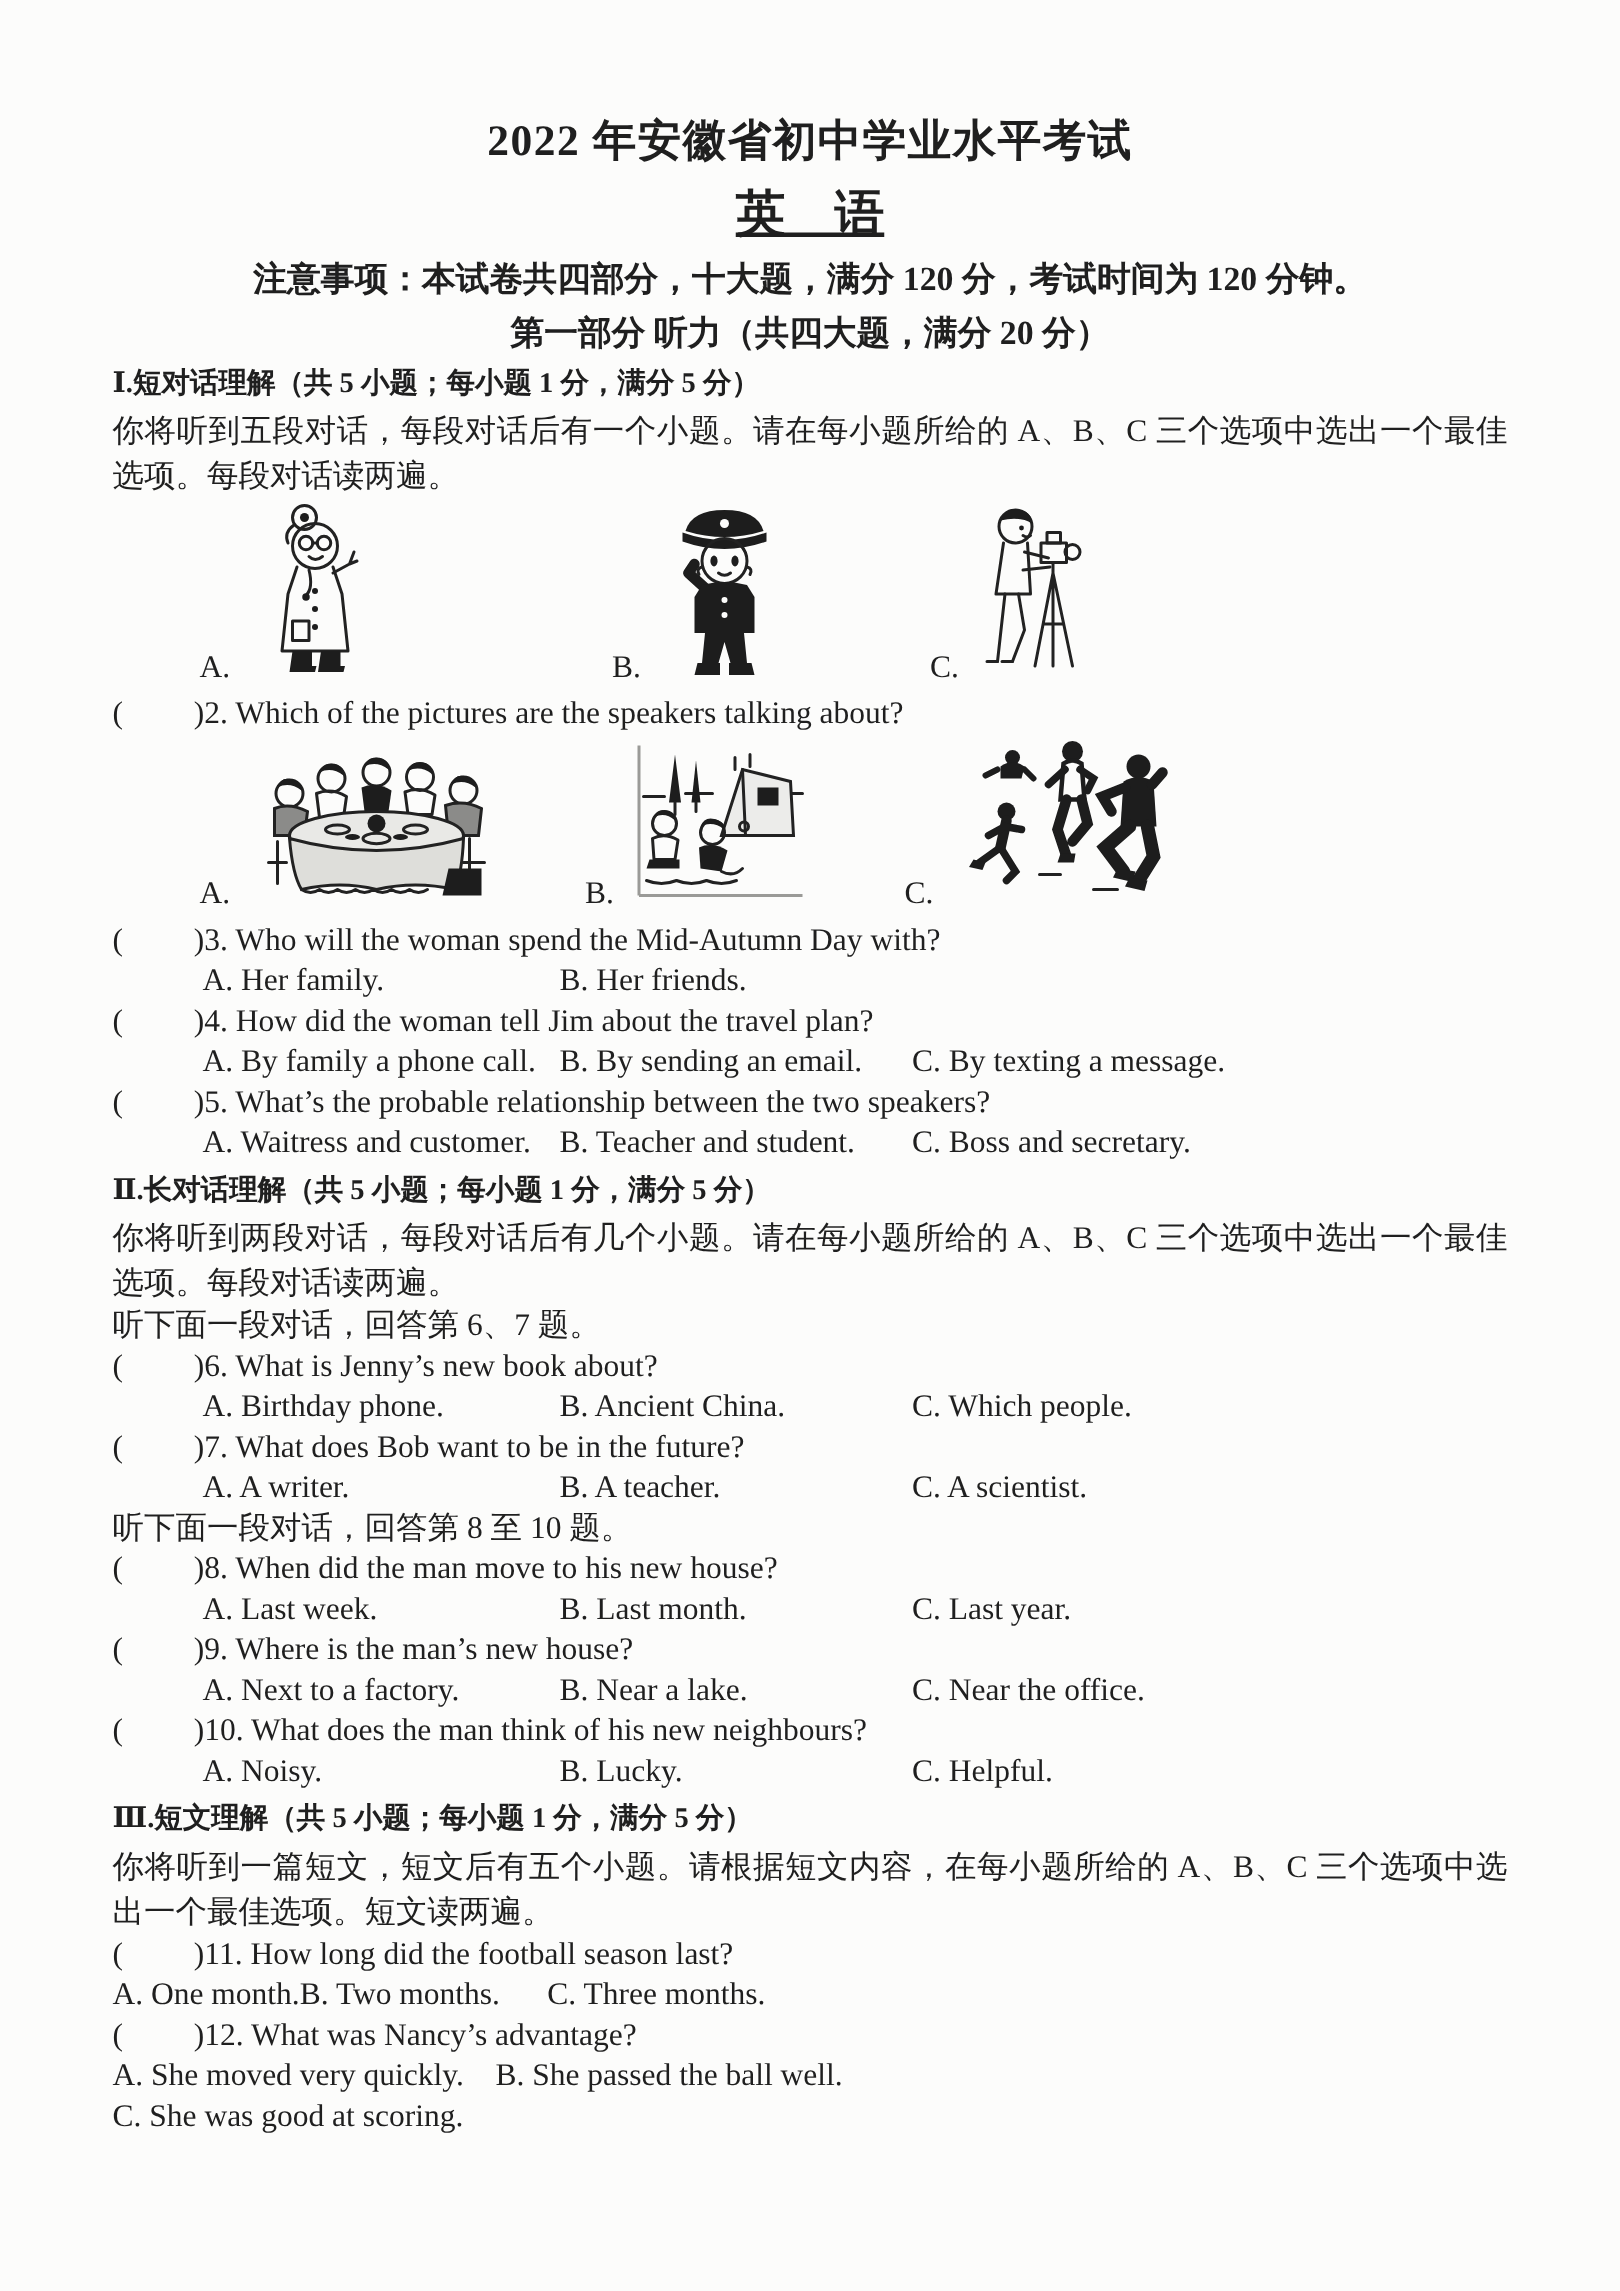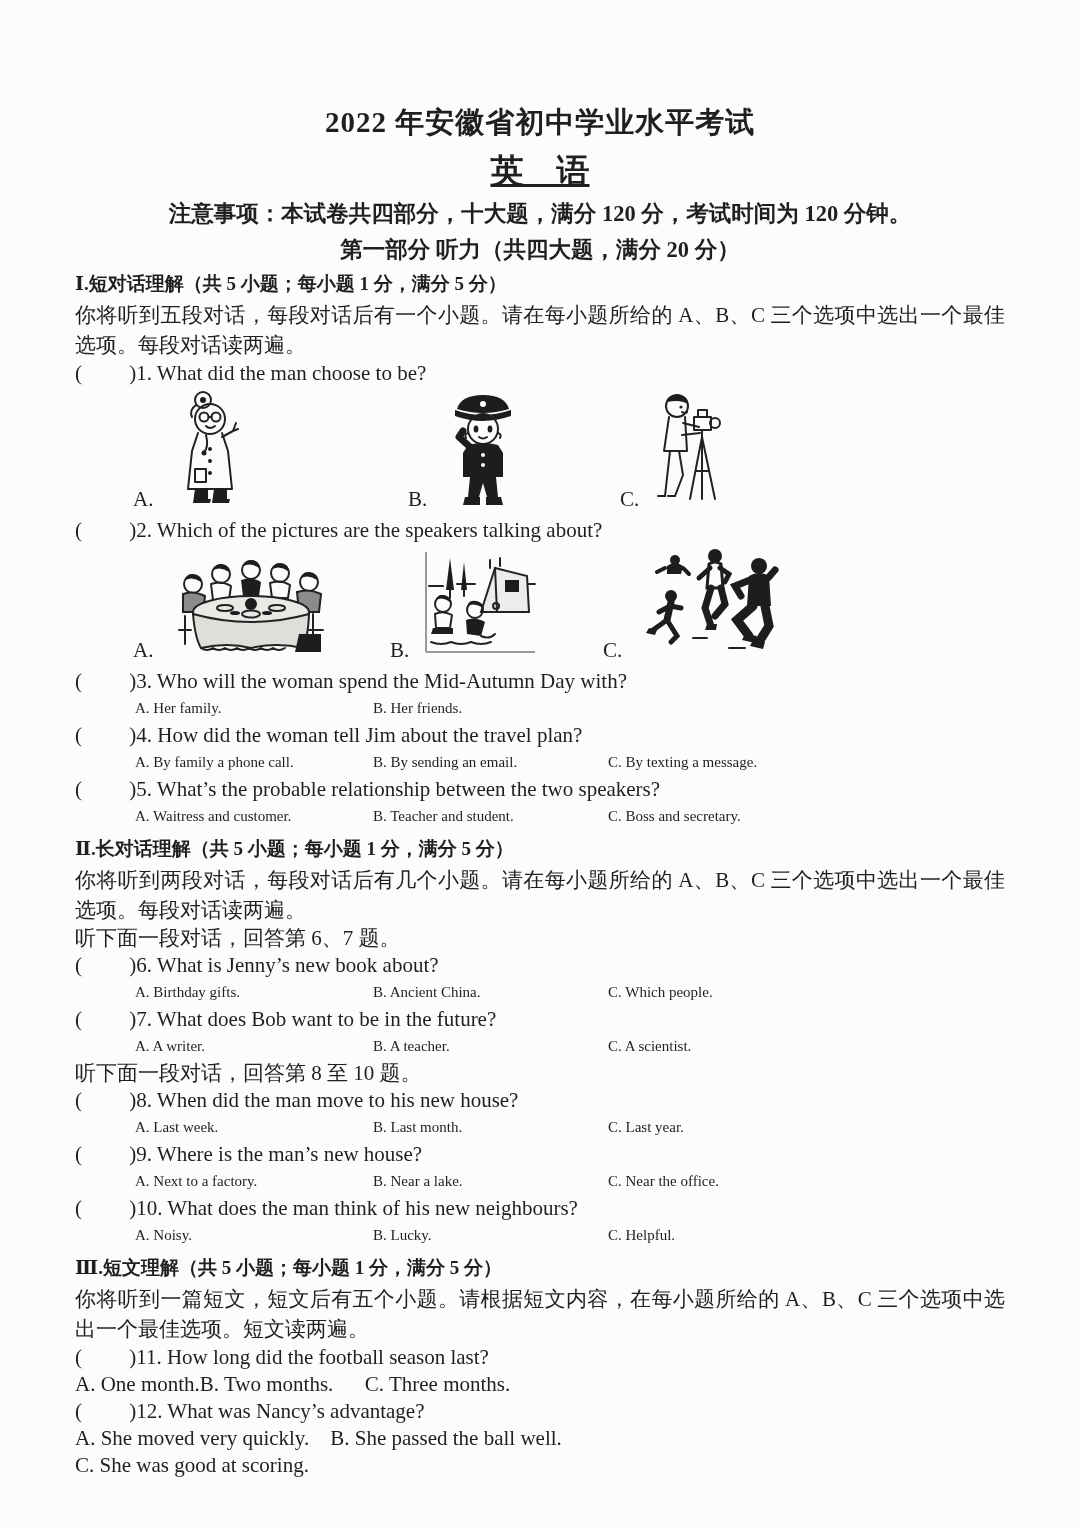--- a/index.html
+++ b/index.html
@@ -4,21 +4,21 @@
 <style>
   * { margin:0; padding:0; box-sizing:border-box; }
   html,body { background:#ffffff; }
   body {
     width:1080px; height:1527px;
     font-family:"Liberation Serif","DejaVu Serif",serif;
     color:#1f1f1f;
     background:#fcfcfb;
     overflow:hidden;
   }
-  .sheet { width:1080px; height:1132px; padding:0 75px; position:relative;margin-top:28px; }
+  .sheet { width:1080px; height:1132px; padding:0 75px; position:relative; }
   .center { text-align:center; }
   .title {
     padding-top:76px;
     font-size:29px; font-weight:700; line-height:36px;
     letter-spacing:1px; white-space:pre-wrap;
   }
   .subject {
     margin-top:10px;
     font-size:33px; font-weight:700; line-height:42px;
     white-space:pre-wrap;
@@ -45,21 +45,21 @@
     white-space:normal;
   }
   .q-line, .note-line, .opt-fullline {
     font-size:21px; line-height:27px;
     white-space:pre-wrap;
   }
   .opts-row {
     display:grid;
     grid-template-columns:238px 235px auto;
     padding-left:60px;
-    font-size:15px; line-height:27px;
+    font-size:21px; line-height:27px;
     white-space:pre-wrap;
   }
   .img-row { position:relative; }
   .img-row .img-label {
     position:absolute; bottom:6px;
     font-size:21px; line-height:24px;
   }
   .img-row svg { position:absolute; }
   .row-q1 { height:130px; }
   .row-q2 { height:124px; }
@@ -72,21 +72,20 @@
 <div class="sheet">
 
   <div class="title center">2022 年安徽省初中学业水平考试</div>
   <div class="subject center">英    语</div>
   <div class="notice center">注意事项：本试卷共四部分，十大题，满分 120 分，考试时间为 120 分钟。</div>
   <div class="part-heading center">第一部分 听力（共四大题，满分 20 分）</div>
 
   <div class="sec-heading">Ⅰ.短对话理解（共 5 小题；每小题 1 分，满分 5 分）</div>
   <div class="instr">你将听到五段对话，每段对话后有一个小题。请在每小题所给的 A、B、C 三个选项中选出一个最佳选项。每段对话读两遍。</div>
 
-  <div class="q-line">(         )1. What did the man choose to be?</div>
 
   <div class="img-row row-q1">
     <span class="img-label" style="left:58px">A.</span>
     <span class="img-label" style="left:333px">B.</span>
     <span class="img-label" style="left:545px">C.</span>
 
     <svg style="left:92px; top:2px" width="94" height="124" viewBox="0 0 94 124">
       <circle class="fig-stroke" cx="36" cy="11" r="8" fill="#fcfcfb"></circle>
       <circle class="fig-fill" cx="36" cy="11" r="3"></circle>
       <path class="fig-stroke" d="M29 16 Q22 21 25 28"></path>
@@ -245,21 +244,21 @@
     <span>B. Teacher and student.</span>
     <span>C. Boss and secretary.</span>
   </div>
 
   <div class="sec-heading">Ⅱ.长对话理解（共 5 小题；每小题 1 分，满分 5 分）</div>
   <div class="instr">你将听到两段对话，每段对话后有几个小题。请在每小题所给的 A、B、C 三个选项中选出一个最佳选项。每段对话读两遍。</div>
   <div class="note-line">听下面一段对话，回答第 6、7 题。</div>
 
   <div class="q-line">(         )6. What is Jenny’s new book about?</div>
   <div class="opts-row">
-    <span>A. Birthday gifts.</span>
+    <span>A. Birthday phone.</span>
     <span>B. Ancient China.</span>
     <span>C. Which people.</span>
   </div>
 
   <div class="q-line">(         )7. What does Bob want to be in the future?</div>
   <div class="opts-row">
     <span>A. A writer.</span>
     <span>B. A teacher.</span>
     <span>C. A scientist.</span>
   </div>

